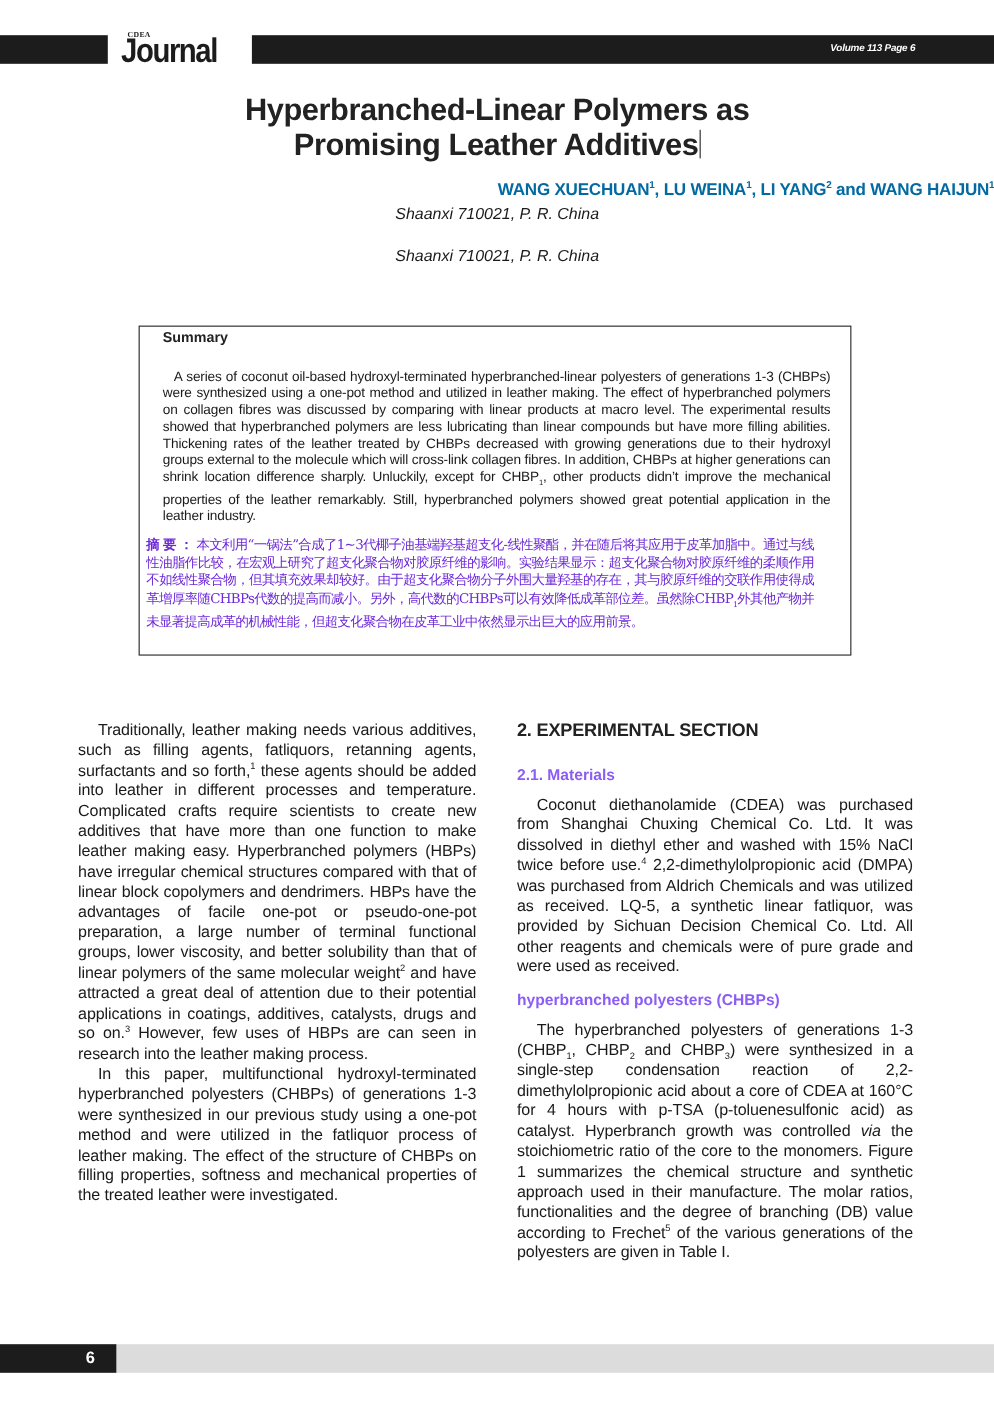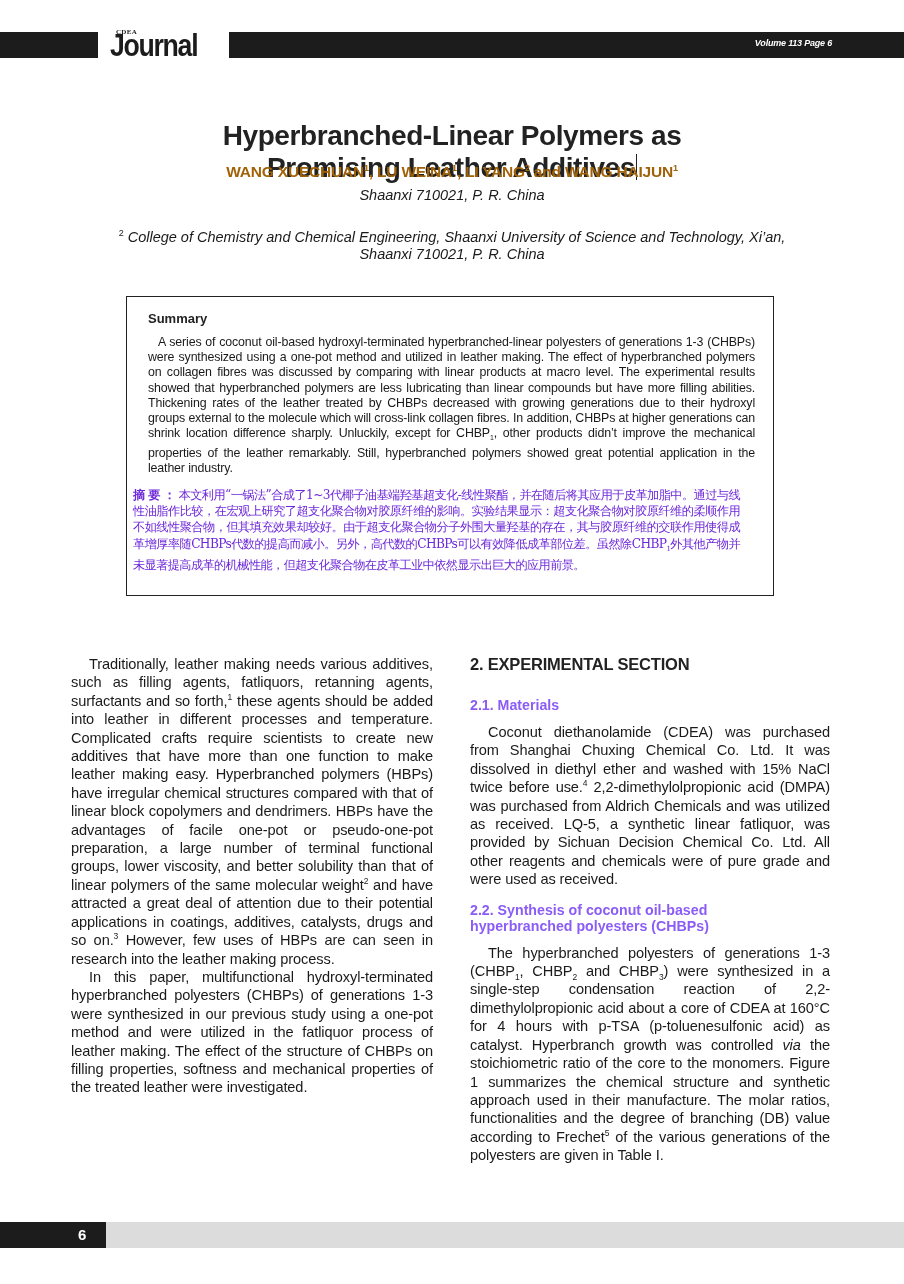--- a/index.html
+++ b/index.html
@@ -4,30 +4,30 @@
 <style>
   html, body { margin:0; padding:0; background:#ffffff; }
   body { width:904px; height:1284px; position:relative; overflow:hidden; color:#1a1a1a; font-family:"Liberation Sans", sans-serif; }
   .hdr-bar { position:absolute; top:32px; height:26px; background:#1c1c1c; }
   .hdr-left { left:0; width:98px; }
   .hdr-right { left:229px; right:0; }
   .logo { position:absolute; left:108px; top:26px; width:118px; height:40px; }
   .logo .sltc { position:absolute; left:8px; top:2px; font-family:"Liberation Serif", serif; font-size:7px; font-weight:bold; color:#222; letter-spacing:0.3px; }
   .logo .word { position:absolute; left:2px; top:2px; font-family:"Liberation Sans", sans-serif; font-size:31px; font-weight:bold; color:#1c1c1c; letter-spacing:-1.5px; transform:scaleX(0.86); transform-origin:left top; }
   .vol { position:absolute; right:72px; top:38px; font-size:9px; font-style:italic; font-weight:bold; color:#fff; letter-spacing:-0.2px; }
-  .title { position:absolute; left:0; width:904px; top:84px; text-align:center; font-family:"Liberation Sans", sans-serif; font-weight:bold; font-size:28px; line-height:32px; color:#222; letter-spacing:-0.4px;margin-top:36px; }
+  .title { position:absolute; left:0; width:904px; top:84px; text-align:center; font-family:"Liberation Sans", sans-serif; font-weight:bold; font-size:28px; line-height:32px; color:#222; letter-spacing:-0.4px; }
   .title .caret { display:inline-block; width:1px; height:26px; background:#222; vertical-align:-3px; margin-left:1px; }
-  .authors { position:absolute; left:0; width:904px; top:163px; text-align:center; font-weight:bold; font-size:15.5px; color:#a16207; letter-spacing:-0.2px; }
+  .authors { position:absolute; left:0; width:904px; top:163px; text-align:right; font-weight:bold; font-size:15.5px; color:#0369a1; letter-spacing:-0.2px; }
   .authors sup { font-size:9px; }
   .affil { position:absolute; left:0; width:904px; text-align:center; font-style:italic; font-size:14.5px; line-height:17px; color:#1a1a1a; }
   .affil sup { font-size:9px; font-style:normal; }
   .affil1 { top:187px; }
   .affil2 { top:225px; }
   .abox { position:absolute; left:126px; top:296px; width:648px; height:300px; border:1.5px solid #222; box-sizing:border-box; }
-  .sum-h { position:absolute; left:21px; top:14px; font-weight:bold; font-size:13px; color:#222; }
+  .sum-h { position:absolute; left:21px; top:2px; font-weight:bold; font-size:13px; color:#222; }
   .sum-p { position:absolute; left:21px; top:38px; width:607px; font-size:12.4px; line-height:15.2px; text-align:justify; text-indent:10px; color:#1a1a1a; letter-spacing:-0.15px; }
   .sum-p sub { font-size:7px; }
   .zh { position:absolute; left:6px; top:190px; width:607px; font-family:"DejaVu Serif", serif; font-size:12.2px; line-height:16.2px; text-align:justify; color:#6d28d9; letter-spacing:-0.6px; }
   .zh .zh-label { font-weight:bold; letter-spacing:3px; }
   .col { position:absolute; top:655px; width:362px; }
   .col-left { left:71px; }
   .col-right { left:470px; width:360px; }
   .sec-h { font-weight:bold; font-size:16.5px; color:#222; margin:0 0 10px 0; letter-spacing:-0.2px; }
   .sub-h { font-weight:bold; font-size:14.2px; line-height:16px; color:#8b5cf6; margin:0 0 10px 0; }
   .p { font-size:14.6px; line-height:18.4px; text-align:justify; text-indent:18px; margin:0; color:#1a1a1a; letter-spacing:-0.1px; }
@@ -59,21 +59,20 @@
   <span>LU WEINA</span><sup>1</sup>,
   <span>LI YANG</span><sup>2</sup>
   <span>and</span>
   <span>WANG HAIJUN</span><sup>1</sup>
 </div>
 
 <div class="affil affil1">
   <div>Shaanxi 710021, P. R. China</div>
 </div>
 <div class="affil affil2">
-  <div><sup>2</sup> <span>College of Chemistry and Chemical Engineering, Shaanxi University of Science and Technology, Xi’an,</span></div>
   <div>Shaanxi 710021, P. R. China</div>
 </div>
 
 <div class="abox">
   <div class="sum-h">Summary</div>
   <div class="sum-p"><span>A series of coconut oil-based hydroxyl-terminated hyperbranched-linear polyesters of generations 1-3 (CHBPs) were synthesized using a one-pot method and utilized in leather making. The effect of hyperbranched polymers on collagen fibres was discussed by comparing with linear products at macro level. The experimental results showed that hyperbranched polymers are less lubricating than linear compounds but have more filling abilities. Thickening rates of the leather treated by CHBPs decreased with growing generations due to their hydroxyl groups external to the molecule which will cross-link collagen fibres. In addition, CHBPs at higher generations can shrink location difference sharply. Unluckily, except for CHBP</span><sub>1</sub><span>, other products didn’t improve the mechanical properties of the leather remarkably. Still, hyperbranched polymers showed great potential application in the leather industry.</span></div>
   <div class="zh"><span class="zh-label">摘要：</span><span>本文利用“一锅法”合成了1~3代椰子油基端羟基超支化-线性聚酯，并在随后将其应用于皮革加脂中。通过与线性油脂作比较，在宏观上研究了超支化聚合物对胶原纤维的影响。实验结果显示：超支化聚合物对胶原纤维的柔顺作用不如线性聚合物，但其填充效果却较好。由于超支化聚合物分子外围大量羟基的存在，其与胶原纤维的交联作用使得成革增厚率随CHBPs代数的提高而减小。另外，高代数的CHBPs可以有效降低成革部位差。虽然除CHBP</span><sub style="font-size:7px">1</sub><span>外其他产物并未显著提高成革的机械性能，但超支化聚合物在皮革工业中依然显示出巨大的应用前景。</span></div>
 </div>
 
 <div class="col col-left">
@@ -81,21 +80,20 @@
   <p class="p">In this paper, multifunctional hydroxyl-terminated hyperbranched polyesters (CHBPs) of generations 1-3 were synthesized in our previous study using a one-pot method and were utilized in the fatliquor process of leather making. The effect of the structure of CHBPs on filling properties, softness and mechanical properties of the treated leather were investigated.</p>
 </div>
 
 <div class="col col-right">
   <div class="sec-h">2. EXPERIMENTAL SECTION</div>
   <div class="gap"></div>
   <div class="sub-h">2.1. Materials</div>
   <p class="p"><span>Coconut diethanolamide (CDEA) was purchased from Shanghai Chuxing Chemical Co. Ltd. It was dissolved in diethyl ether and washed with 15% NaCl twice before use.</span><sup>4</sup><span> 2,2-dimethylolpropionic acid (DMPA) was purchased from Aldrich Chemicals and was utilized as received. LQ-5, a synthetic linear fatliquor, was provided by Sichuan Decision Chemical Co. Ltd. All other reagents and chemicals were of pure grade and were used as received.</span></p>
   <div class="gap"></div>
   <div class="sub-h">
-    <div>2.2. Synthesis of coconut oil-based</div>
     <div>hyperbranched polyesters (CHBPs)</div>
   </div>
   <p class="p"><span>The hyperbranched polyesters of generations 1-3 (CHBP</span><sub>1</sub><span>, CHBP</span><sub>2</sub><span> and CHBP</span><sub>3</sub><span>) were synthesized in a single-step condensation reaction of 2,2-dimethylolpropionic acid about a core of CDEA at 160°C for 4 hours with p-TSA (p-toluenesulfonic acid) as catalyst. Hyperbranch growth was controlled </span><i>via</i><span> the stoichiometric ratio of the core to the monomers. Figure 1 summarizes the chemical structure and synthetic approach used in their manufacture. The molar ratios, functionalities and the degree of branching (DB) value according to Frechet</span><sup>5</sup><span> of the various generations of the polyesters are given in Table I.</span></p>
 </div>
 
 <div class="foot-left"></div>
 <div class="foot-right"></div>
 <div class="pgno">6</div>
 
 </body></html>

